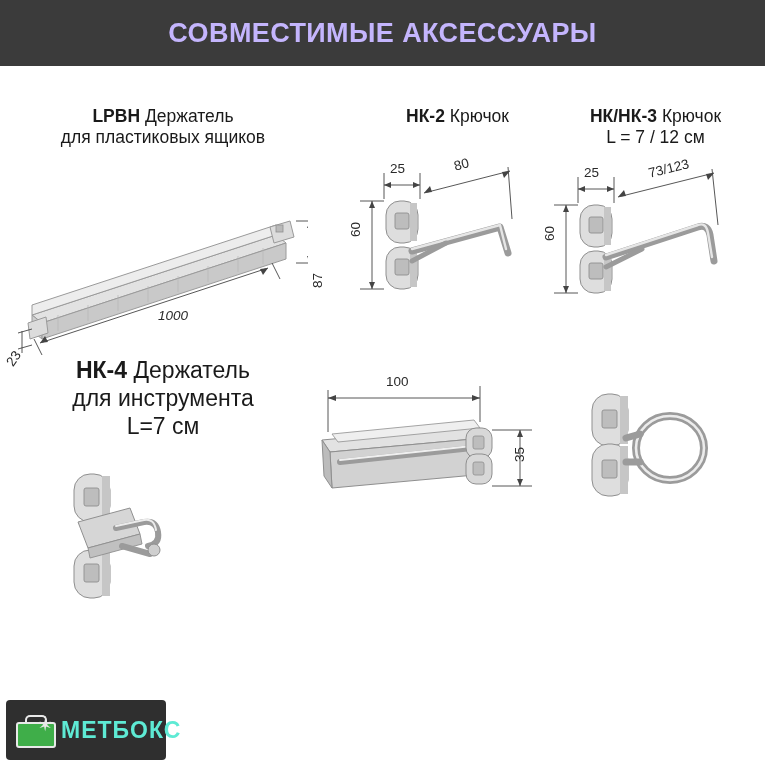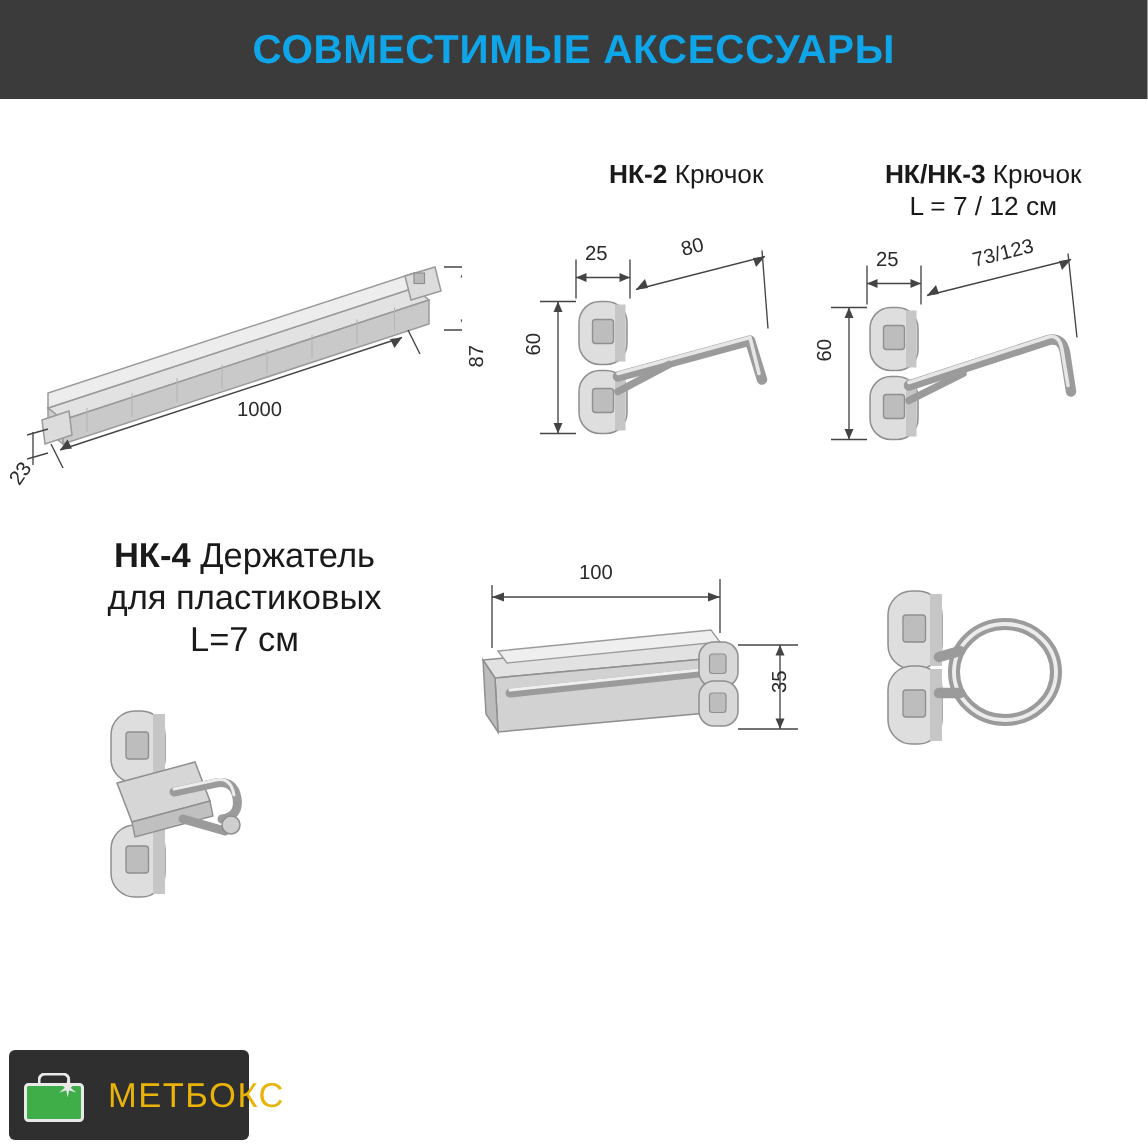--- a/index.html
+++ b/index.html
@@ -28,21 +28,21 @@
     left: 0;
     top: 0;
     width: 765px;
     height: 66px;
     background: #3b3b3b;
     display: flex;
     align-items: center;
     justify-content: center;
   }
   .header-title {
-    color: #0ea5e9;
+    color: #c4b5fd;
     font-size: 27px;
     font-weight: bold;
     letter-spacing: 0.4px;
     text-transform: uppercase;
     white-space: nowrap;
   }
 
   
   .grid {
     position: absolute;
@@ -132,42 +132,47 @@
     position: absolute;
     left: 26px;
     top: 6px;
     width: 20px;
     height: 20px;
     color: #e9e9e9;
     font-size: 17px;
     line-height: 20px;
   }
   .logo-text {
-    color: #eab308;
+    color: #5eead4;
     font-size: 23px;
-    font-weight: normal;
+    font-weight: bold;
     letter-spacing: 1px;
-    margin-left: 16px;
+    margin-left: 5px;
   }
 
   
   svg { display: block; }
 </style>
 </head>
 <body>
 
 <div id="page">
 
   <div class="header-bar">
     <div class="header-title">СОВМЕСТИМЫЕ АКСЕССУАРЫ</div>
   </div>
 
   <div class="grid">
 
     <div class="cell" style="left:18px; top:40px; width:290px;">
+      <div class="cap">
+        <span class="cap-line"><span class="code">LPBH</span>
+        <span>Держатель</span></span>
+        <span class="cap-line">для пластиковых ящиков</span>
+      </div>
 
       <div class="draw" style="height:200px; margin-top:14px;">
         <svg width="290" height="200" viewBox="0 0 290 200">
 
           <g stroke="#8b8b8b" fill="#d8d8d8">
             <polygon points="18,228 18,228 18,228"></polygon>
           </g>
 
           <polygon points="14,152 258,72 268,80 24,160" fill="#e2e2e2" stroke="#9a9a9a" stroke-width="1"></polygon>
           <polygon points="14,152 24,160 24,176 14,168" fill="#cfcfcf" stroke="#9a9a9a" stroke-width="1"></polygon>
@@ -206,21 +211,21 @@
             <line x1="254" y1="100" x2="262" y2="116"></line>
           </g>
 
           <g stroke="#444" stroke-width="0.9" fill="none">
             <line x1="4" y1="168" x2="4" y2="190"></line>
             <line x1="0" y1="170" x2="14" y2="166"></line>
             <line x1="0" y1="186" x2="14" y2="182"></line>
           </g>
         </svg>
         <div class="dim-text" style="right:-2px; top:110px; transform:rotate(-90deg); transform-origin:100% 0;">87</div>
-        <div class="dim-text" style="left:140px; top:145px;">1000</div>
+        <div class="dim-text" style="left:140px; top:145px;font-style:italic;">1000</div>
         <div class="dim-text" style="left:-12px; top:188px; transform:rotate(-55deg);">23</div>
       </div>
     </div>
 
     <div class="cell" style="left:350px; top:40px; width:215px;">
       <div class="cap">
         <span class="cap-line"><span class="code">НК-2</span>
         <span>Крючок</span></span>
       </div>
 
@@ -335,21 +340,21 @@
         <div class="dim-text" style="left:36px; top:4px;">25</div>
         <div class="dim-text" style="left:100px; top:0px; transform:rotate(-14deg);">73/123</div>
         <div class="dim-text" style="left:-6px; top:80px; transform:rotate(-90deg); transform-origin:0 0;">60</div>
       </div>
     </div>
 
     <div class="cell" style="left:18px; top:290px; width:290px;">
       <div class="cap">
         <span class="cap-line big"><span class="code">НК-4</span>
         <span>Держатель</span></span>
-        <span class="cap-line big">для пластиковых</span>
+        <span class="cap-line big">для инструмента</span>
         <span class="cap-line big">L=7 см</span>
       </div>
 
       <div class="draw" style="height:180px; margin-top:24px;">
         <svg width="290" height="180" viewBox="0 0 290 180">
 
           <g fill="#dedede" stroke="#8f8f8f" stroke-width="1">
             <rect x="56" y="10" width="36" height="48" rx="16"></rect>
             <rect x="56" y="86" width="36" height="48" rx="16"></rect>
           </g>

